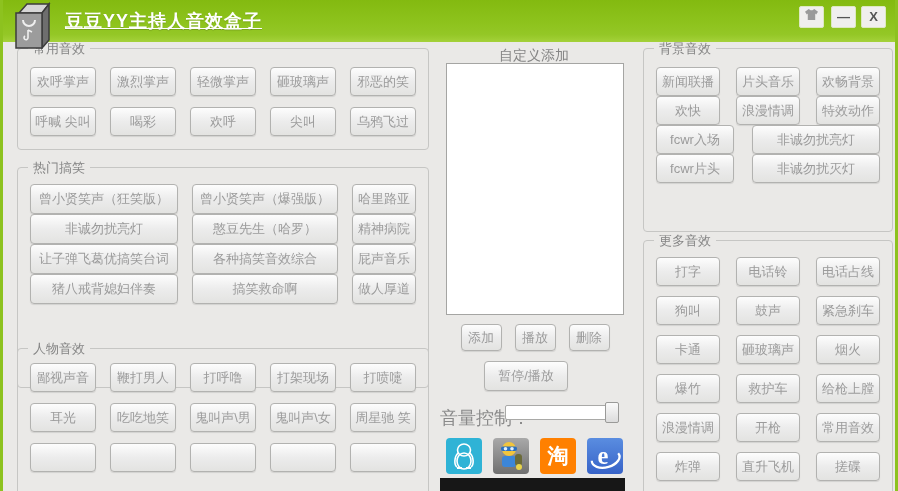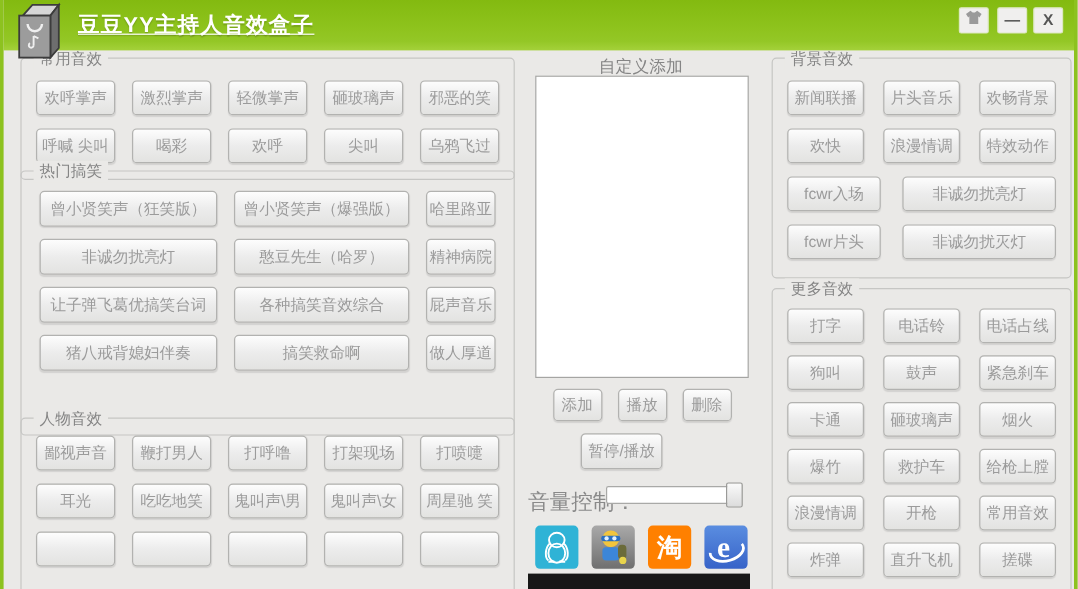--- a/index.html
+++ b/index.html
@@ -52,49 +52,49 @@
     height:29px; border:1px solid #b2b2b0; border-radius:4px;
     background:linear-gradient(#fdfdfd,#ececec 50%,#e3e3e1);
     box-shadow:0 1px 1px rgba(0,0,0,.10);
     color:#9b9b9b; font-size:13px; font-family:"Liberation Sans","DejaVu Sans",sans-serif;
     white-space:nowrap; overflow:hidden; cursor:pointer; padding:0 2px;
   }
 
   #group-common { left:14px; top:48px;  width:412px; height:102px; }
   #group-common .rows { padding:18px 12px 8px; gap:11px; }
 
-  #group-funny  { left:14px; top:142px; width:412px; height:221px; }
-  #group-funny .rows { padding:16px 12px 8px; gap:10px;align-items:center; }
+  #group-funny  { left:14px; top:167px; width:412px; height:221px; }
+  #group-funny .rows { padding:16px 12px 8px; gap:0; }
   #group-funny .sbtn { height:30px; }
 
   #group-people { left:14px; top:348px; width:412px; height:175px; }
   #group-people .rows { padding:14px 12px 8px; gap:11px; }
 
   #group-bg     { left:640px; top:48px;  width:250px; height:184px; }
-  #group-bg .rows { padding:18px 12px 8px; gap:11px; }
+  #group-bg .rows { padding:18px 12px 8px; }
 
   #group-more   { left:640px; top:240px; width:250px; height:275px; }
   #group-more .rows { padding:16px 12px 8px; gap:10px; }
 
   
   .custom-title {
     position:absolute; left:437px; top:47px; width:188px;
     text-align:center; color:#858585; font-size:14px;
   }
   .custom-list {
     position:absolute; left:443px; top:63px; width:178px; height:252px;
     background:#ffffff; border:1px solid #a5a5a3;
   }
   .custom-btnrow {
     position:absolute; left:443px; top:324px; width:178px;
     display:flex; justify-content:center; gap:13px;
   }
   .custom-btnrow .sbtn { width:41px; height:27px;text-align:center; }
   .pause-btn {
-    position:absolute; left:481px; top:361px; width:68px; height:30px;
+    position:absolute; left:481px; top:361px; width:84px; height:30px;
   }
   .vol-label {
     position:absolute; left:437px; top:406px;
     color:#8a8a8a; font-size:18px;
   }
   .vol-track {
     position:absolute; left:502px; top:405px; width:106px; height:15px;
     background:#fff; border:1px solid #a9a9a7; border-radius:2px;
   }
   .vol-thumb {

